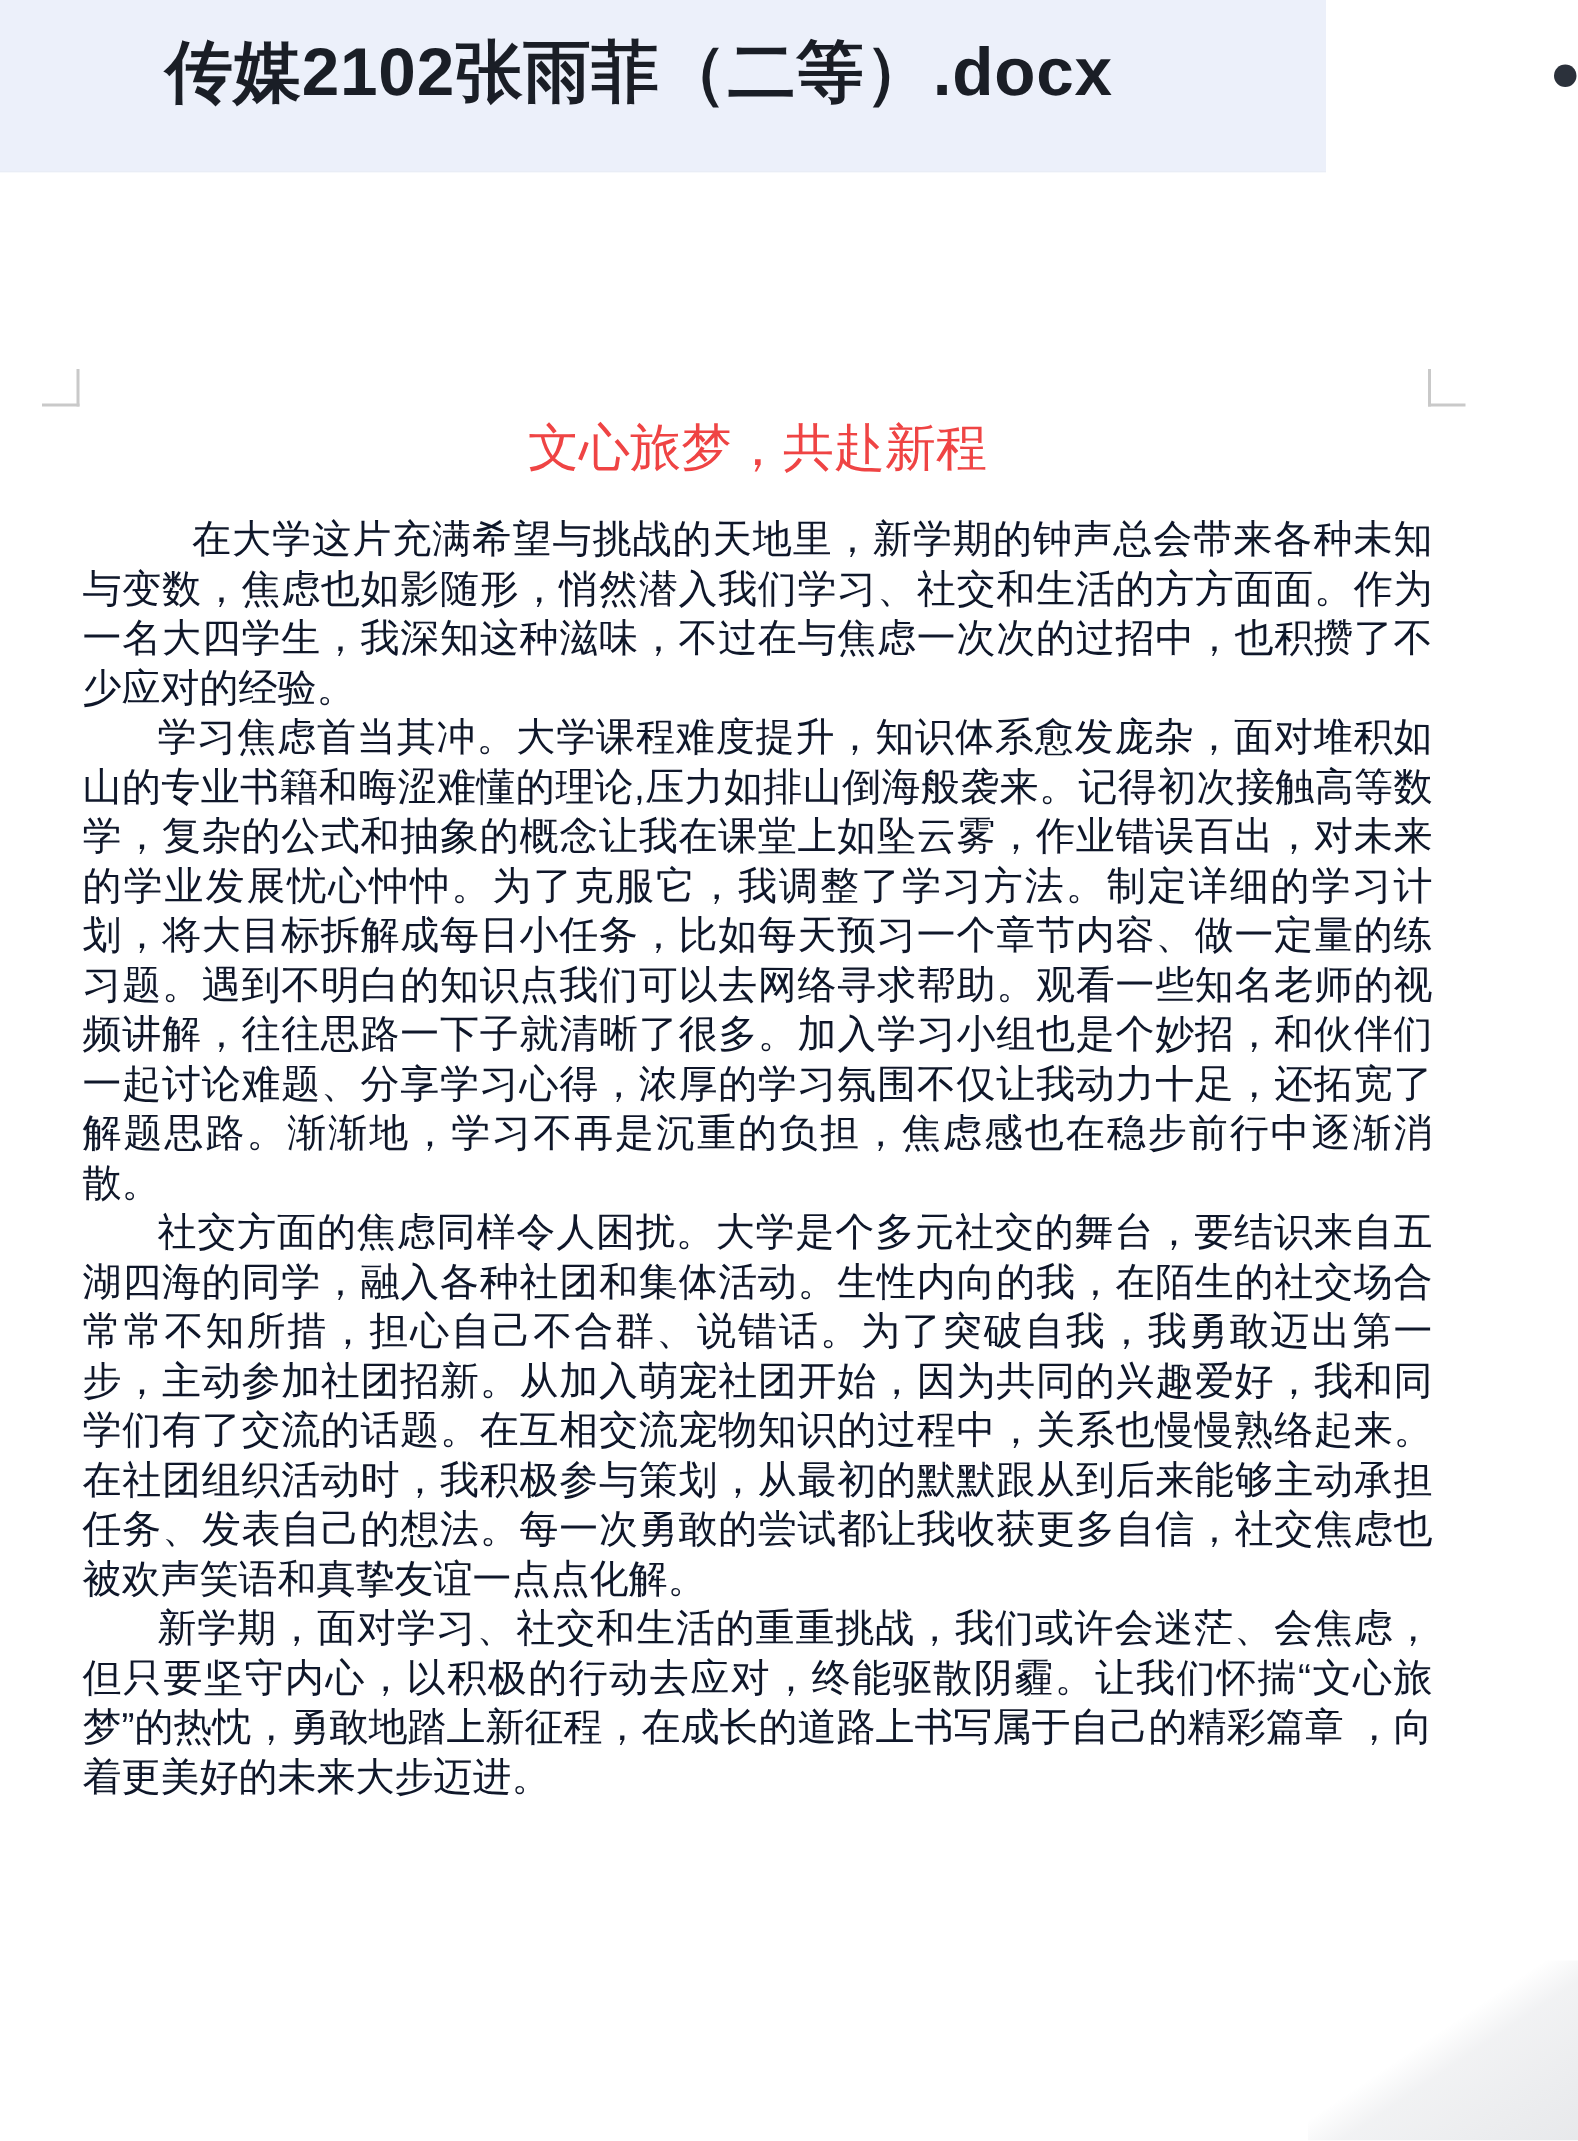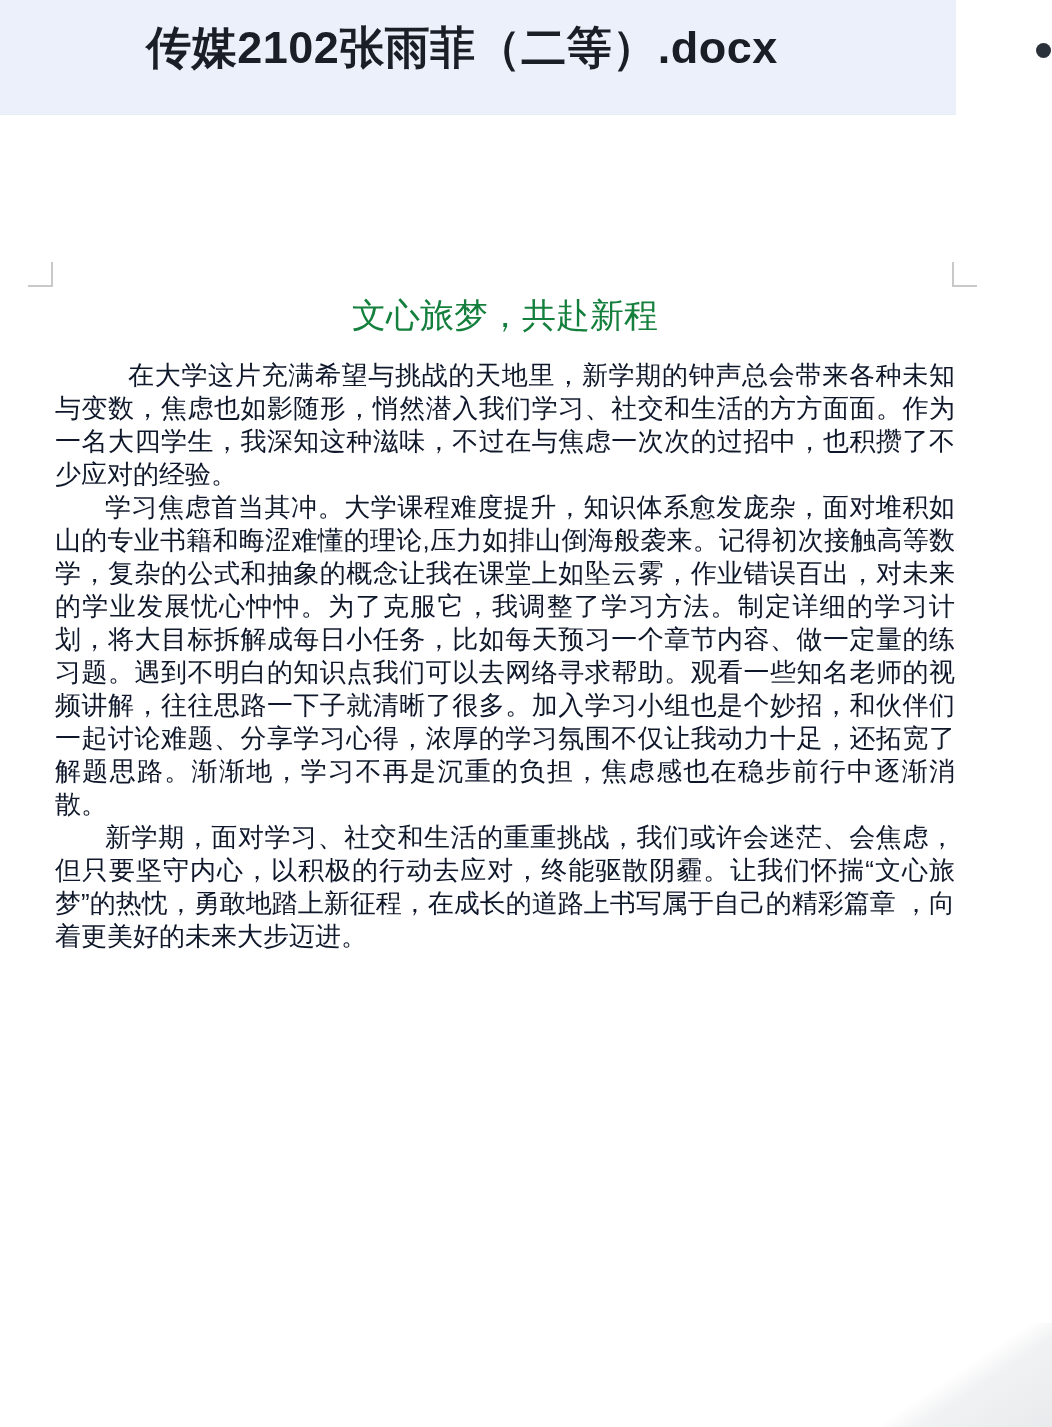--- a/index.html
+++ b/index.html
@@ -6,21 +6,21 @@
     margin: 0;
     padding: 0;
     background: #ffffff;
     width: 1052px;
     height: 1427px;
     overflow: hidden;
     font-family: "Liberation Sans", "DejaVu Sans", sans-serif;
   }
   .titlebar {
     position: relative;
-    width: 956px;
+    width: 884px;
     height: 115px;
     background: #ecf0fa;
     border-bottom: 1px solid #e9edf6;
     box-sizing: border-box;
     display: flex;
     align-items: center;
     justify-content: center;
     padding-left: 12px;
   }
   .file-title {
@@ -60,29 +60,29 @@
     border-right: 2px solid #c9c9c9;
     border-bottom: 2px solid #c9c9c9;
   }
   .mark-tr {
     left: 952px;
     top: 131px;
     border-left: 2px solid #c9c9c9;
     border-bottom: 2px solid #c9c9c9;
   }
   .doc-title {
-    margin: 16px;
+    margin: 0;
     padding-top: 164px;
     margin-left: 55px;
     width: 900px;
     font-size: 34px;
     line-height: 40px;
     font-weight: 400;
     text-align: center;
-    color: #15803d;
+    color: #ef4444;
   }
   .doc-body {
     width: 900px;
     margin: 24px 0 0 55px;
     font-size: 26px;
     line-height: 33px;
     color: #0f172a;
     text-align: justify;
   }
   .doc-body p {
@@ -115,17 +115,18 @@
 
 <div class="page">
   <div class="mark mark-tl"></div>
   <div class="mark mark-tr"></div>
 
   <h1 class="doc-title">文心旅梦，共赴新程</h1>
 
   <div class="doc-body">
     <p class="first-para">在大学这片充满希望与挑战的天地里，新学期的钟声总会带来各种未知与变数，焦虑也如影随形，悄然潜入我们学习、社交和生活的方方面面。作为一名大四学生，我深知这种滋味，不过在与焦虑一次次的过招中，也积攒了不少应对的经验。</p>
     <p>学习焦虑首当其冲。大学课程难度提升，知识体系愈发庞杂，面对堆积如山的专业书籍和晦涩难懂的理论,压力如排山倒海般袭来。记得初次接触高等数学，复杂的公式和抽象的概念让我在课堂上如坠云雾，作业错误百出，对未来的学业发展忧心忡忡。为了克服它，我调整了学习方法。制定详细的学习计划，将大目标拆解成每日小任务，比如每天预习一个章节内容、做一定量的练习题。遇到不明白的知识点我们可以去网络寻求帮助。观看一些知名老师的视频讲解，往往思路一下子就清晰了很多。加入学习小组也是个妙招，和伙伴们一起讨论难题、分享学习心得，浓厚的学习氛围不仅让我动力十足，还拓宽了解题思路。渐渐地，学习不再是沉重的负担，焦虑感也在稳步前行中逐渐消散。</p>
+    <p>社交方面的焦虑同样令人困扰。大学是个多元社交的舞台，要结识来自五湖四海的同学，融入各种社团和集体活动。生性内向的我，在陌生的社交场合常常不知所措，担心自己不合群、说错话。为了突破自我，我勇敢迈出第一步，主动参加社团招新。从加入萌宠社团开始，因为共同的兴趣爱好，我和同学们有了交流的话题。在互相交流宠物知识的过程中，关系也慢慢熟络起来。在社团组织活动时，我积极参与策划，从最初的默默跟从到后来能够主动承担任务、发表自己的想法。每一次勇敢的尝试都让我收获更多自信，社交焦虑也被欢声笑语和真挚友谊一点点化解。</p>
     <p>新学期，面对学习、社交和生活的重重挑战，我们或许会迷茫、会焦虑，但只要坚守内心，以积极的行动去应对，终能驱散阴霾。让我们怀揣“文心旅梦”的热忱，勇敢地踏上新征程，在成长的道路上书写属于自己的精彩篇章 ，向着更美好的未来大步迈进。</p>
   </div>
 
   <div class="corner-shade"></div>
 </div>
 
 </body></html>

